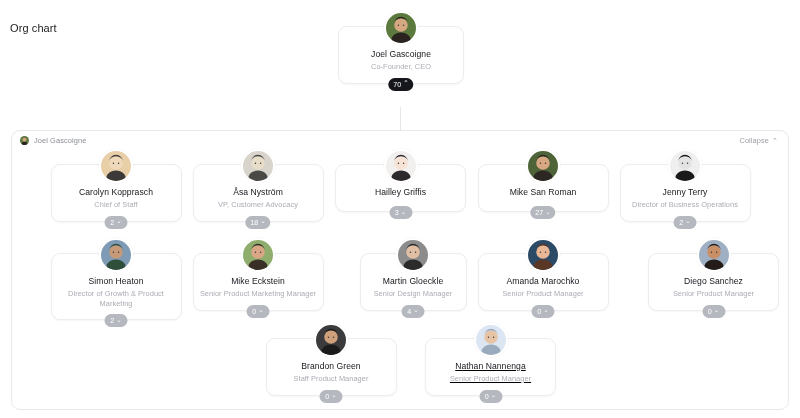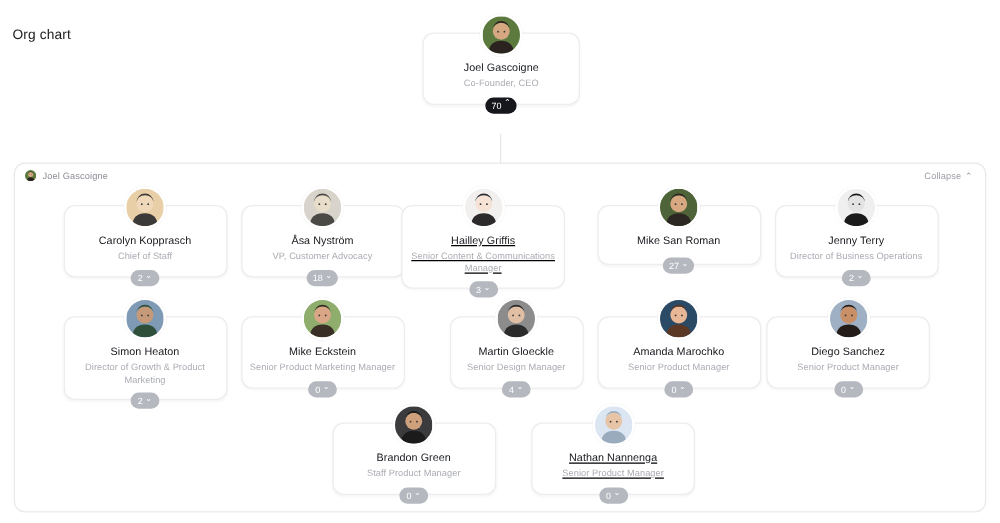--- a/index.html
+++ b/index.html
@@ -183,34 +183,33 @@
               </svg>
             </div>
             <div class="c-name">Åsa Nyström</div>
             <div class="c-role">VP, Customer Advocacy</div>
             <div class="badge">
               <span>18</span>
               <span class="chev">⌄</span>
             </div>
           </div>
         </div>
-        <div class="node" style="left: 309px; width: 131px; text-decoration: underline;">
+        <div class="node" style="left: 323px; width: 131px;">
           <div class="card">
             <div class="avatar">
               <svg viewBox="0 0 40 40" preserveAspectRatio="xMidYMid slice">
                 <rect width="40" height="40" fill="#f2f0ef"></rect>
                 <circle cx="20" cy="16" r="9" fill="#f6e3d6"></circle>
                 <path d="M11 14 a9 9 0 0 1 18 0 a9 7 0 0 0 -18 0 z" fill="#2c2a2b"></path>
                 <path d="M20 26 c-8 0 -13 5 -13 11 v3 h26 v-3 c0 -6 -5 -11 -13 -11 z" fill="#2c2a2b"></path>
                 <circle cx="16.6" cy="16.4" r="1" fill="#3a3a3a"></circle>
                 <circle cx="23.4" cy="16.4" r="1" fill="#3a3a3a"></circle>
               </svg>
             </div>
             <div class="c-name">Hailley Griffis</div>
-            <div class="c-role">Senior Content &amp; Communications Manager</div>
             <div class="badge">
               <span>3</span>
               <span class="chev">⌄</span>
             </div>
           </div>
         </div>
         <div class="node" style="left: 465.5px; width: 131px;">
           <div class="card">
             <div class="avatar">
               <svg viewBox="0 0 40 40" preserveAspectRatio="xMidYMid slice">
@@ -324,21 +323,21 @@
               </svg>
             </div>
             <div class="c-name">Amanda Marochko</div>
             <div class="c-role">Senior Product Manager</div>
             <div class="badge">
               <span>0</span>
               <span class="chev">⌄</span>
             </div>
           </div>
         </div>
-        <div class="node" style="left: 601px; width: 131px;">
+        <div class="node" style="left: 636px; width: 131px;">
           <div class="card">
             <div class="avatar">
               <svg viewBox="0 0 40 40" preserveAspectRatio="xMidYMid slice">
                 <rect width="40" height="40" fill="#9fb0c4"></rect>
                 <circle cx="20" cy="16" r="9" fill="#c98f66"></circle>
                 <path d="M11 14 a9 9 0 0 1 18 0 a9 7 0 0 0 -18 0 z" fill="#241c18"></path>
                 <path d="M20 26 c-8 0 -13 5 -13 11 v3 h26 v-3 c0 -6 -5 -11 -13 -11 z" fill="#241c18"></path>
                 <circle cx="16.6" cy="16.4" r="1" fill="#3a3a3a"></circle>
                 <circle cx="23.4" cy="16.4" r="1" fill="#3a3a3a"></circle>
               </svg>

